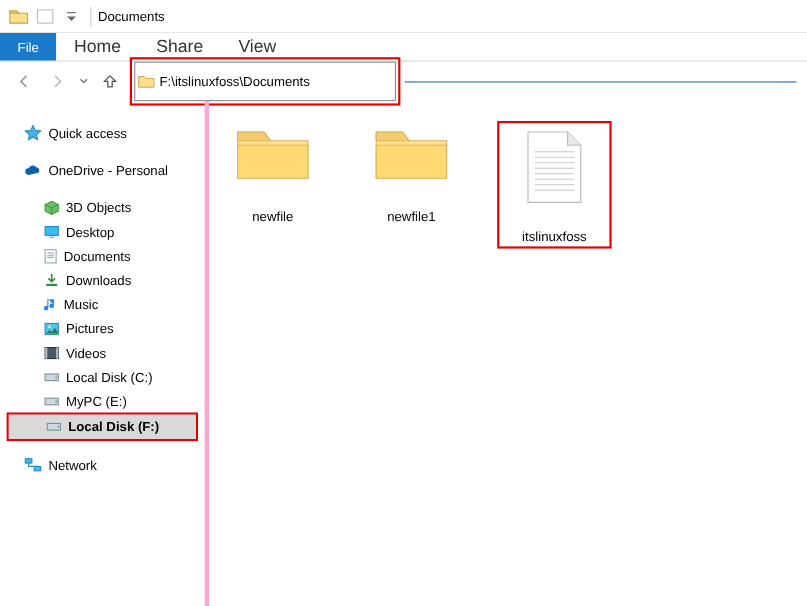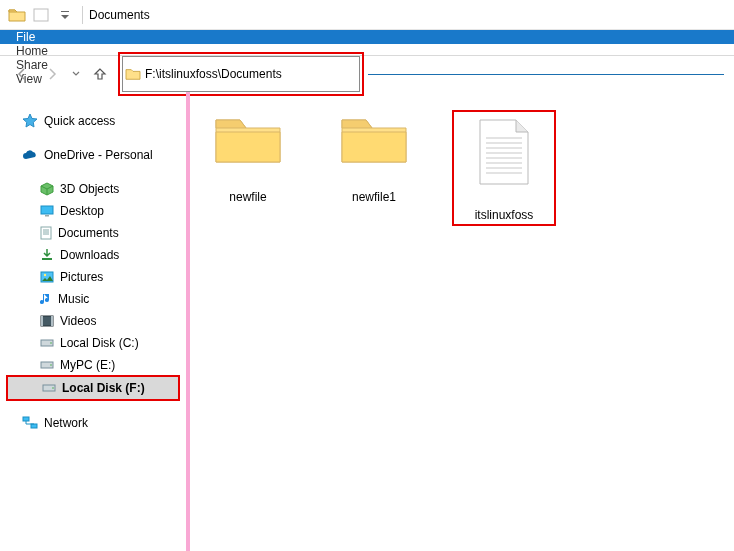--- a/index.html
+++ b/index.html
@@ -6,23 +6,23 @@
 body { width: 734px; height: 551px; background: #fff; font-size: 12px; color: #000; overflow: hidden; }
 
 
 .titlebar { height: 30px; display: flex; align-items: center; border-bottom: 1px solid #e5e5e5; }
 .titlebar .folder-small { width: 22px; height: 22px; margin-left: 6px; display:flex; align-items:center; justify-content:center; }
 .titlebar .qat { width: 22px; height: 22px; margin-left: 2px; display:flex; align-items:center; justify-content:center; }
 .titlebar .sep { width: 1px; height: 18px; background: #d0d0d0; margin: 0 6px; }
 .titlebar .title { font-size: 12px; color:#000; }
 
 
-.ribbon { height: 26px; display: flex; align-items: stretch; border-bottom: 1px solid #d9d9d9; flex-direction: column; }
+.ribbon { height: 26px; display: flex; align-items: stretch; border-bottom: 1px solid #d9d9d9; }
 .ribbon .file-tab { background: #1979ca; color: #fff; font-size: 12px; display:flex; align-items:center; padding: 0 16px; }
-.ribbon .tab { font-size: 12px; display:flex; align-items:center; padding: 0 16px; color:#333; }
+.ribbon .tab { font-size: 16px; display:flex; align-items:center; padding: 0 16px; color:#333; }
 
 
 .navbar { height: 36px; display:flex; align-items:center; padding: 0 10px; gap: 6px; }
 .nav-btn { width: 24px; height: 24px; display:flex; align-items:center; justify-content:center; color:#555; }
 .nav-btn.disabled { color: #b8b8b8; }
 .nav-chevron { width: 12px; height: 24px; display:flex; align-items:center; justify-content:center; color:#555; }
 .addr-wrap { flex: 1; display:flex; align-items:center; }
 .addr-highlight { border: 2px solid #e60000; padding: 2px; display:flex; align-items:center; width: 246px; }
 .addr-bar { height: 36px; border: 1px solid #8a8a8a; display:flex; align-items:center; width: 100%; background:#fff; }
 .addr-icon { width: 20px; display:flex; align-items:center; justify-content:center; }
@@ -172,35 +172,35 @@
       <span class="ico">
           <svg width="14" height="14" viewBox="0 0 14 14">
             <path d="M7 1v7M4 5l3 3 3-3" stroke="#2f8f3f" fill="none" stroke-width="1.5"></path>
             <rect x="2" y="10" width="10" height="2" fill="#2f8f3f"></rect>
           </svg>
         </span>
       <span>Downloads</span>
     </div>
     <div class="tree-item child">
       <span class="ico">
+          <svg width="12" height="14" viewBox="0 0 12 14">
+            <path d="M4 2v8a2 2 0 11-1-1.7V2h6v6a2 2 0 11-1-1.7" fill="#1e88e5"></path>
+          </svg>
+        </span>
+      <span>Music</span>
+    </div>
+    <div class="tree-item child">
+      <span class="ico">
           <svg width="14" height="12" viewBox="0 0 14 12">
             <rect x="1" y="1" width="12" height="10" fill="#4fc3f7" stroke="#1b8fc4"></rect>
             <circle cx="5" cy="4" r="1.2" fill="#fff176"></circle>
             <path d="M2 10l3-3 2 2 3-4 3 5z" fill="#2e7d32"></path>
           </svg>
         </span>
       <span>Pictures</span>
-    </div>
-    <div class="tree-item child">
-      <span class="ico">
-          <svg width="12" height="14" viewBox="0 0 12 14">
-            <path d="M4 2v8a2 2 0 11-1-1.7V2h6v6a2 2 0 11-1-1.7" fill="#1e88e5"></path>
-          </svg>
-        </span>
-      <span>Music</span>
     </div>
     <div class="tree-item child">
       <span class="ico">
           <svg width="14" height="12" viewBox="0 0 14 12">
             <rect x="1" y="1" width="12" height="10" fill="#455a64" stroke="#263238"></rect>
             <rect x="1" y="1" width="2" height="10" fill="#b0bec5"></rect>
             <rect x="11" y="1" width="2" height="10" fill="#b0bec5"></rect>
           </svg>
         </span>
       <span>Videos</span>

